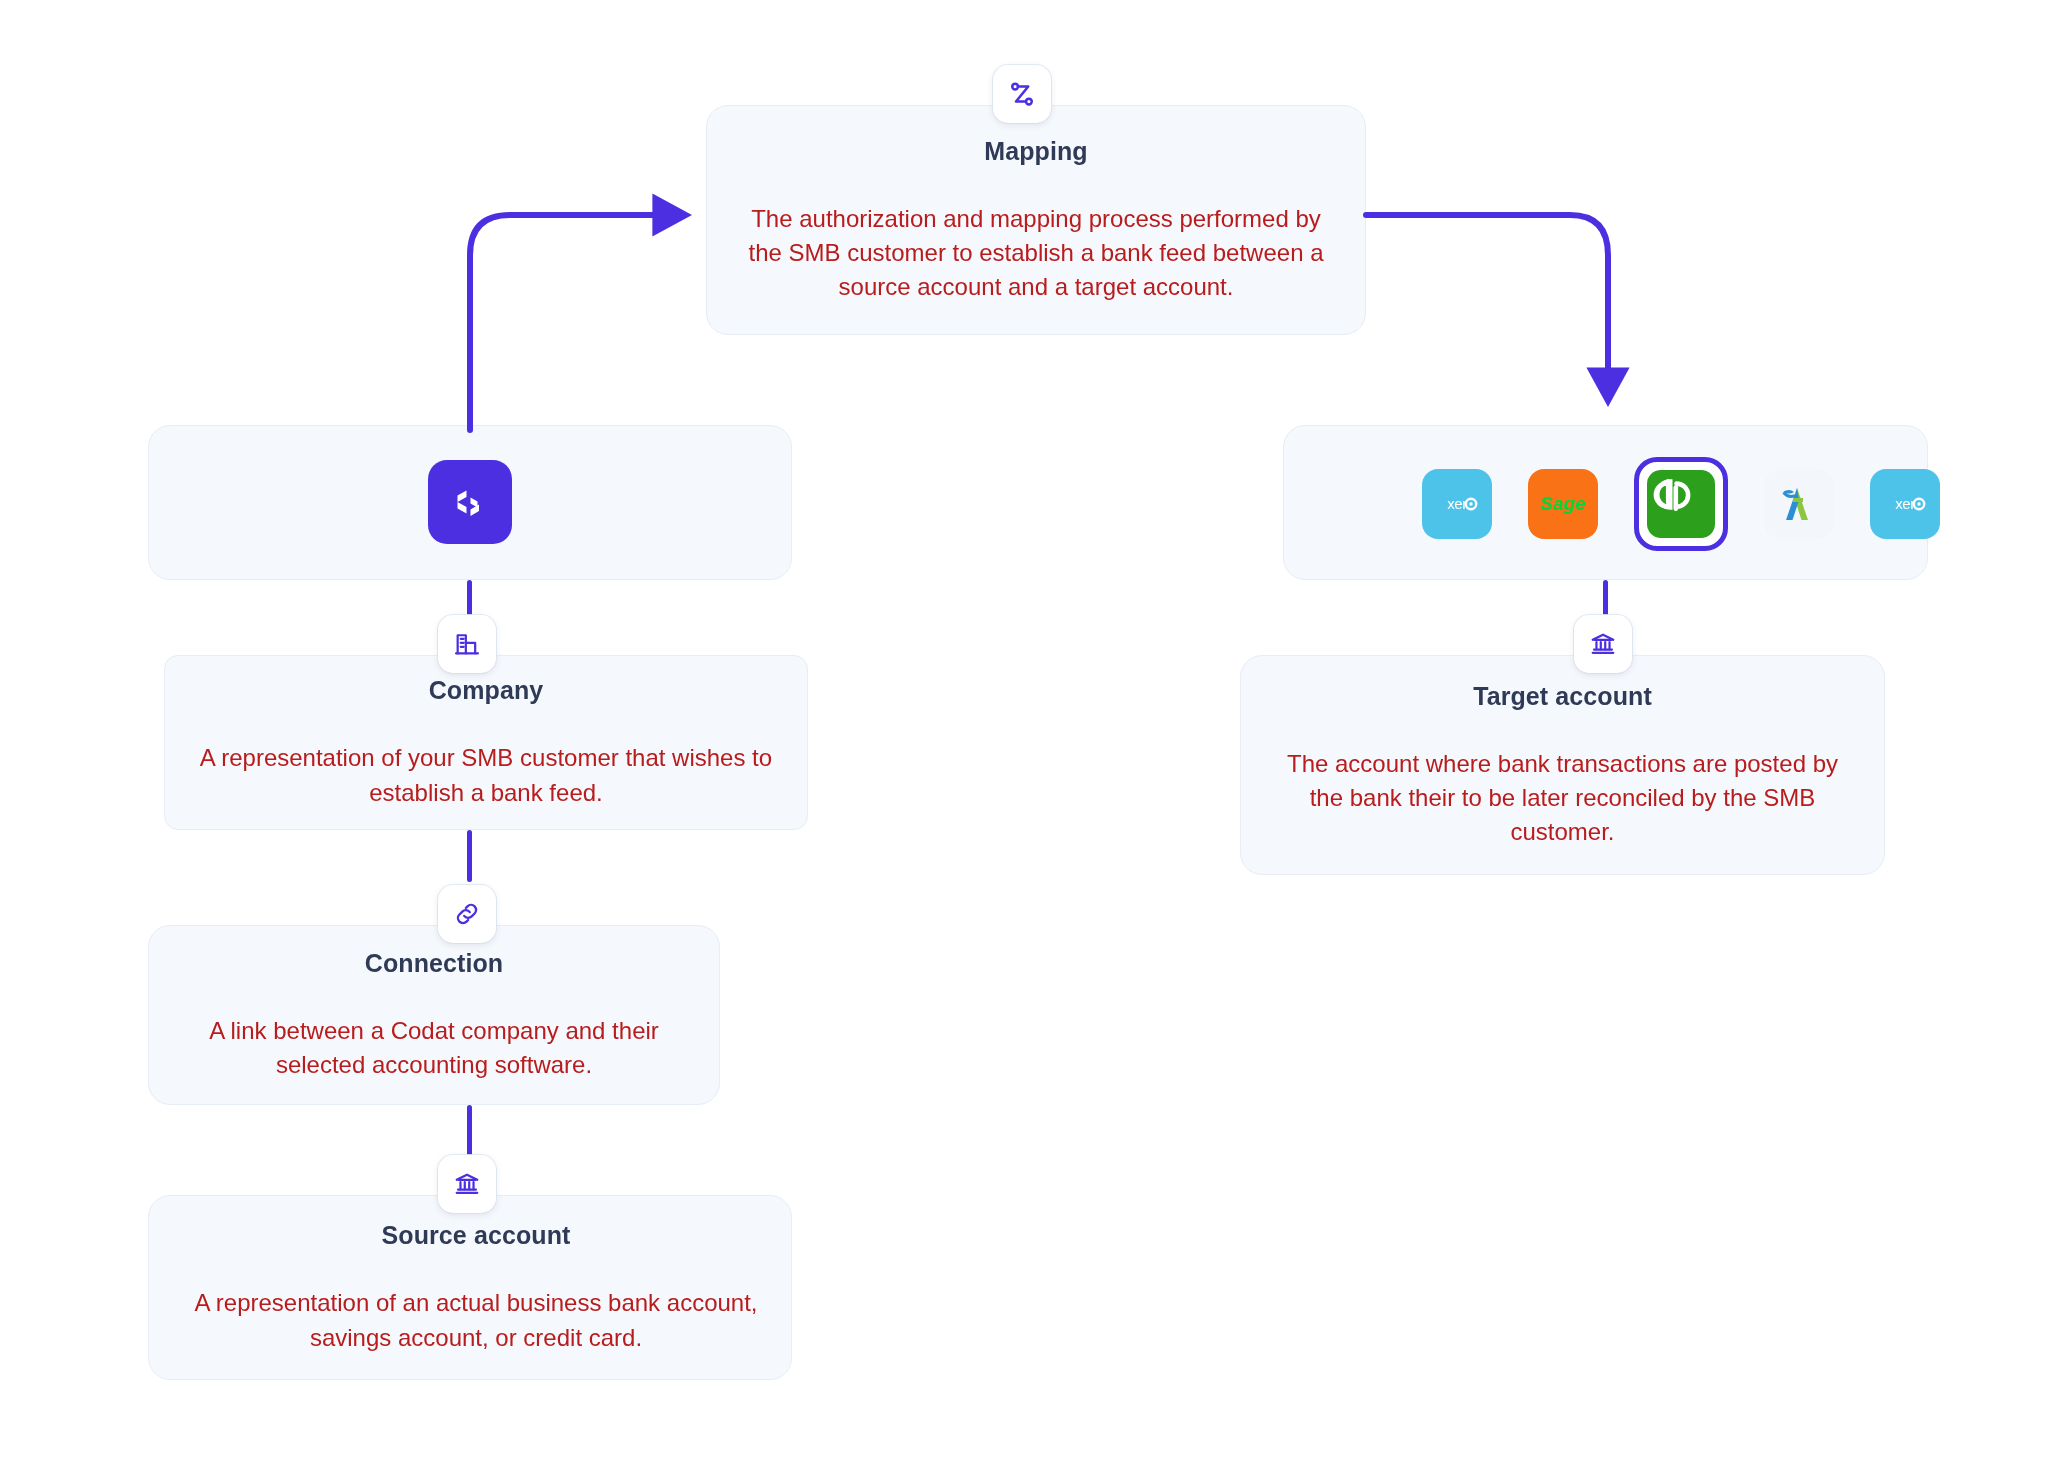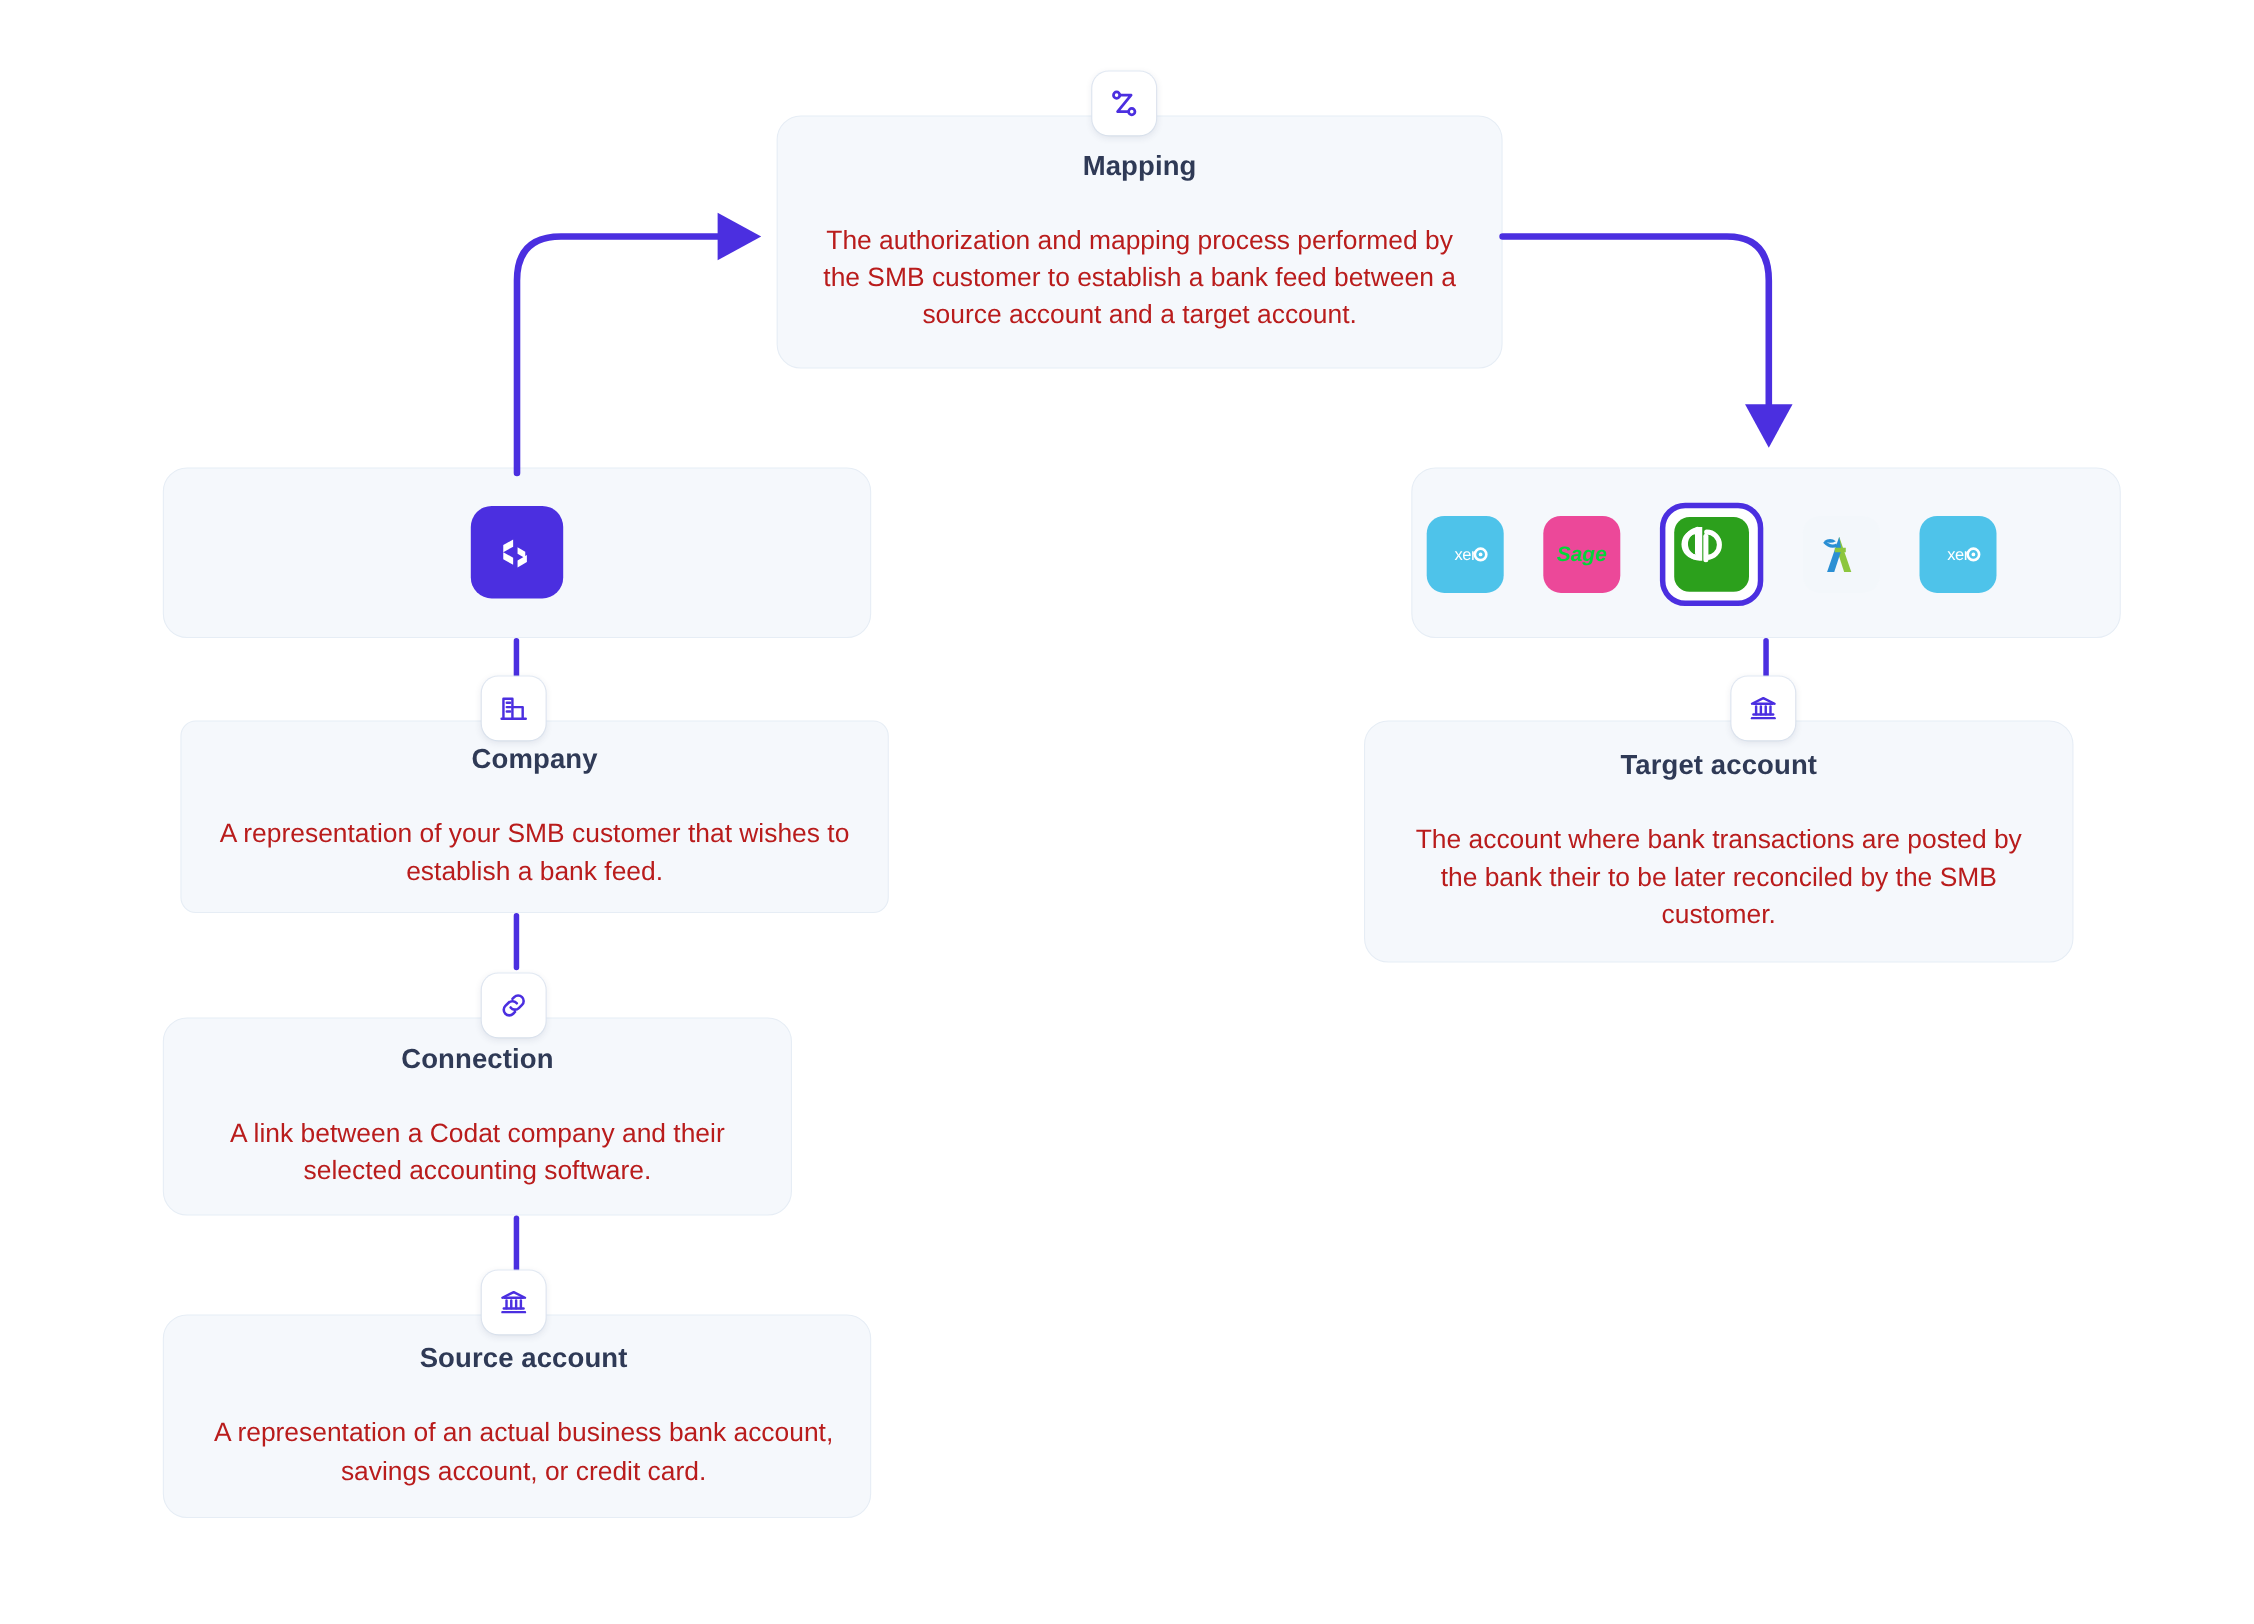--- a/index.html
+++ b/index.html
@@ -77,21 +77,21 @@
     z-index:4;
   }
   .logo-tile{
     width:70px;height:70px;
     border-radius:16px;
     display:flex;align-items:center;justify-content:center;
     box-sizing:border-box;
     flex:0 0 auto;
   }
   .logo-xero{background:#4ec3ea;}
-  .logo-sage{background:#ec4899;}
+  .logo-sage{background:#f97316;}
   .logo-fa{background:#f3f7fb;}
   .logo-qb{
     background:#2ca01c;
     border-radius:14px;
   }
   .qb-wrap{
     width:94px;height:94px;
     border-radius:23px;
     background:#ffffff;
     border:5px solid #4b2fe0;
@@ -209,21 +209,21 @@
       </svg>
     </span>
   </div>
   <div class="card" style="left:148px;top:1195px;width:644px;height:185px;padding-left:12px;">
     <div class="c-title">Source account</div>
     <div class="c-desc">A representation of an actual business bank account, savings account, or credit card.</div>
   </div>
 
   <div class="card" style="left:1283px;top:425px;width:645px;height:155px;"></div>
 
-  <div class="logo-row" style="left:1297px;top:457px;">
+  <div class="logo-row" style="left:1422px;top:457px;">
 
     <div class="logo-tile logo-xero">
       <svg width="54" height="54" viewBox="0 0 54 54">
         <text x="27" y="32" text-anchor="middle" fill="#ffffff" font-family="'Liberation Sans',sans-serif" font-size="15" font-weight="400" letter-spacing="-0.4">xer</text>
         <circle cx="41" cy="27" r="5.2" fill="none" stroke="#ffffff" stroke-width="2.4"></circle>
         <circle cx="41" cy="27" r="1.7" fill="#ffffff"></circle>
       </svg>
     </div>
 
     <div class="logo-tile logo-sage">

